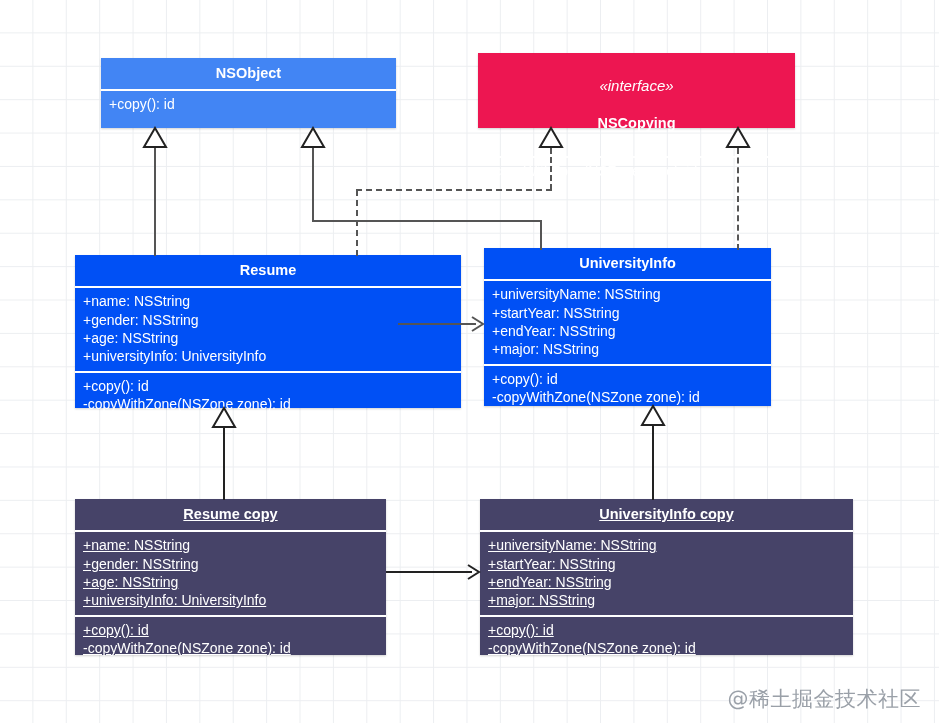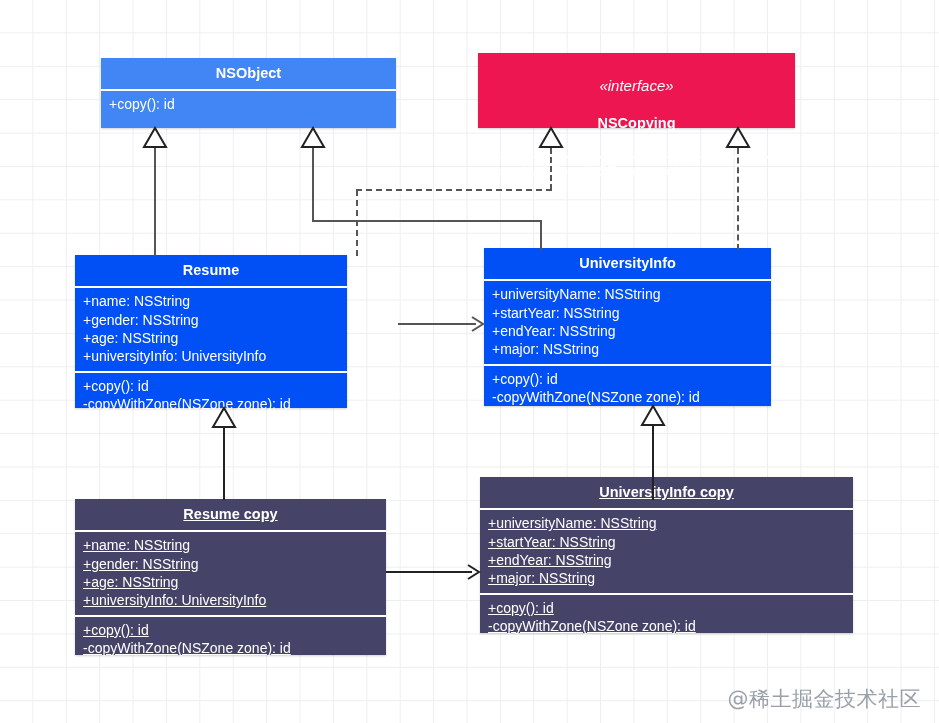--- a/index.html
+++ b/index.html
@@ -123,21 +123,21 @@
     <div class="uml-title">
       <span class="stereotype">«interface»</span>
       <span class="cname">NSCopying</span>
     </div>
     <div class="uml-sep"></div>
     <div class="uml-compartment">
       <div class="row">+copyWithZone(NSZone zone): id</div>
     </div>
   </div>
 
-  <div class="uml-box c-blue" style="left:75px; top:255px; width:272px; height:153px;">
+  <div class="uml-box c-blue" style="left:75px; top:255px; width:386px; height:153px;">
     <div class="uml-title">Resume</div>
     <div class="uml-sep"></div>
     <div class="uml-compartment">
       <div class="row">+name: NSString</div>
       <div class="row">+gender: NSString</div>
       <div class="row">+age: NSString</div>
       <div class="row">+universityInfo: UniversityInfo</div>
     </div>
     <div class="uml-sep"></div>
     <div class="uml-compartment">
@@ -171,21 +171,21 @@
       <div class="row">+age: NSString</div>
       <div class="row">+universityInfo: UniversityInfo</div>
     </div>
     <div class="uml-sep"></div>
     <div class="uml-compartment">
       <div class="row">+copy(): id</div>
       <div class="row">-copyWithZone(NSZone zone): id</div>
     </div>
   </div>
 
-  <div class="uml-box c-slate" style="left:480px; top:477px; width:373px; height:156px;">
+  <div class="uml-box c-slate" style="left:480px; top:499px; width:373px; height:156px;">
     <div class="uml-title">UniversityInfo copy</div>
     <div class="uml-sep"></div>
     <div class="uml-compartment">
       <div class="row">+universityName: NSString</div>
       <div class="row">+startYear: NSString</div>
       <div class="row">+endYear: NSString</div>
       <div class="row">+major: NSString</div>
     </div>
     <div class="uml-sep"></div>
     <div class="uml-compartment">

